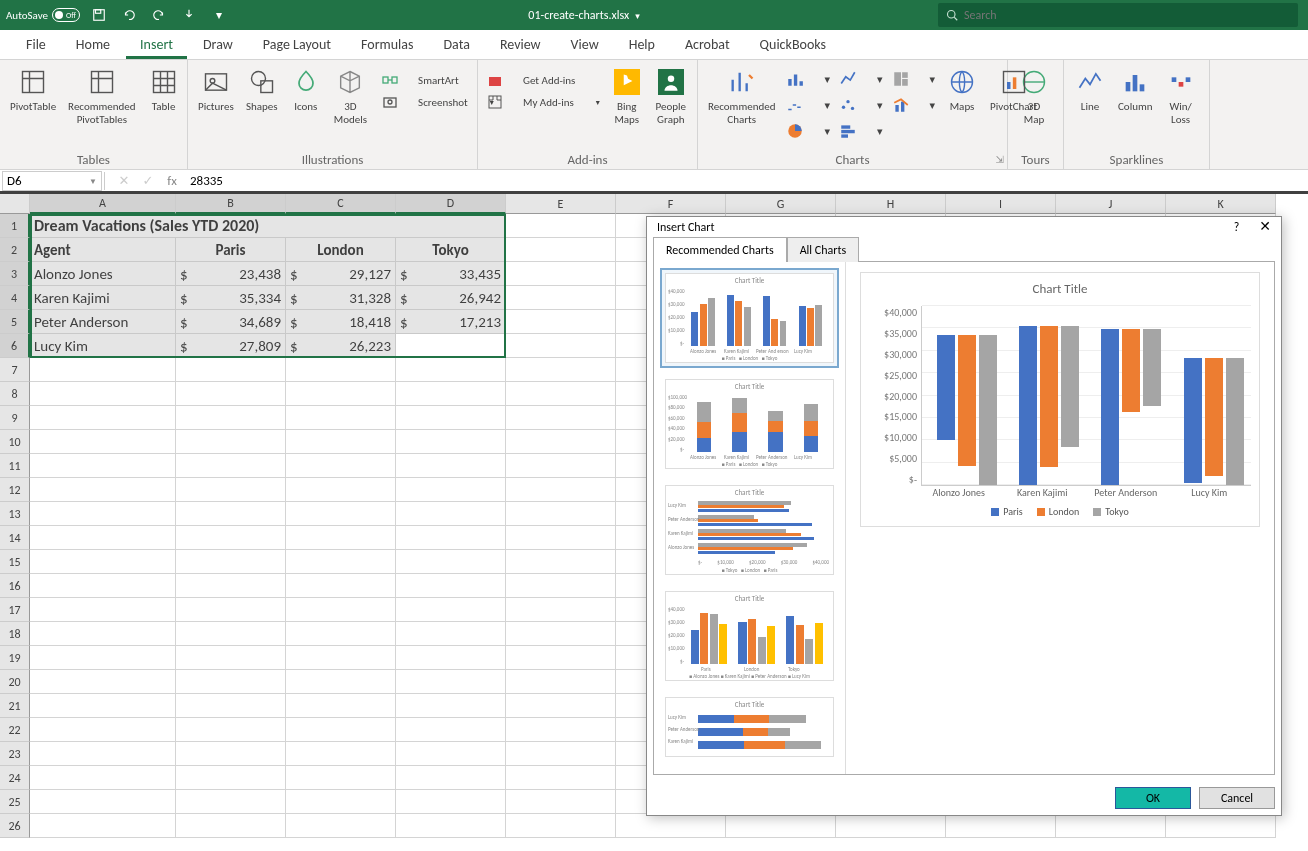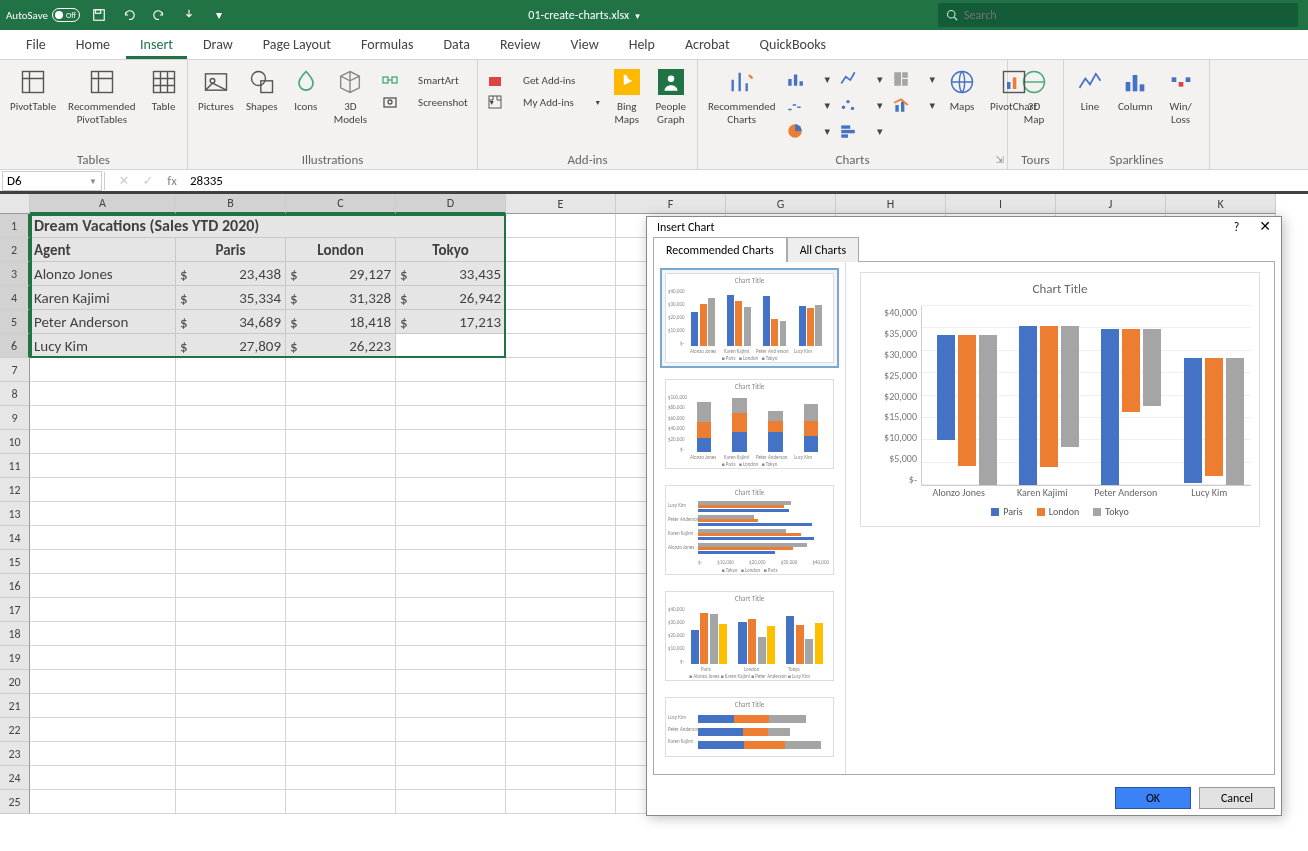--- a/index.html
+++ b/index.html
@@ -68,21 +68,21 @@
 .thumb { border: 2px solid transparent; padding: 3px; margin-bottom: 6px; cursor: pointer; }
 .thumb.active { border-color: #7aa8cf; background:#f0f6fb;}
 .thumb-chart { height: 90px; background: #fff; border: 1px solid #ddd; position: relative; }
 .dlg-preview { flex: 1; padding: 10px 14px; }
 .dlg-preview h3{font-size:17px;font-weight:normal;color:#444;margin-bottom:6px;}
 .preview-chart { border: 1px solid #ddd; padding: 8px; margin-bottom:10px;}
 .chart-title-txt{text-align:center;color:#666;font-size:13px;margin-bottom:10px;}
 .dlg-desc{color:#666;font-size:12px;line-height:1.4;}
 .dlg-buttons { display: flex; justify-content: flex-end; gap: 8px; padding: 6px; }
 .dlg-btn { width: 76px; height: 22px; border: 1px solid #999; background: #e1e1e1; cursor: pointer; font-size:12px;}
-.dlg-btn.primary { border-color: #2b579a; background:#3b82f6;}
+.dlg-btn.primary { border-color: #2b579a; background:#14b8a6;}
 
 
 .chart-canvas{display:flex;height:180px;gap:4px;align-items:stretch;}
 .y-axis{display:flex;flex-direction:column;justify-content:space-between;font-size:10px;color:#777;text-align:right;width:48px;}
 .plot{flex:1;position:relative;border-left:1px solid #ccc;border-bottom:1px solid #ccc;}
 .grid-line{position:absolute;left:0;right:0;border-top:1px solid #eee;}
 .bars-group{position:absolute;bottom:0;display:flex;gap:3px;}
 .bar{width:18px;}
 .x-labels{display:flex;font-size:10px;color:#666;margin-left:48px;}
 .x-label{flex:1;text-align:center;}
@@ -856,20 +856,34 @@
         <div class="cell c-x"></div>
         <div class="cell c-x"></div>
         <div class="cell c-x"></div>
         <div class="cell c-x"></div>
         <div class="cell c-x"></div>
         <div class="cell c-x"></div>
         <div class="cell c-x"></div>
       </div>
       <div class="grid-row">
         <div class="row-h">25</div>
+        <div class="cell c-a"></div>
+        <div class="cell c-b"></div>
+        <div class="cell c-c"></div>
+        <div class="cell c-d"></div>
+        <div class="cell c-x"></div>
+        <div class="cell c-x"></div>
+        <div class="cell c-x"></div>
+        <div class="cell c-x"></div>
+        <div class="cell c-x"></div>
+        <div class="cell c-x"></div>
+        <div class="cell c-x"></div>
+      </div>
+      <div class="grid-row">
+        <div class="row-h">26</div>
         <div class="cell c-a"></div>
         <div class="cell c-b"></div>
         <div class="cell c-c"></div>
         <div class="cell c-d"></div>
         <div class="cell c-x"></div>
         <div class="cell c-x"></div>
         <div class="cell c-x"></div>
         <div class="cell c-x"></div>
         <div class="cell c-x"></div>
         <div class="cell c-x"></div>

